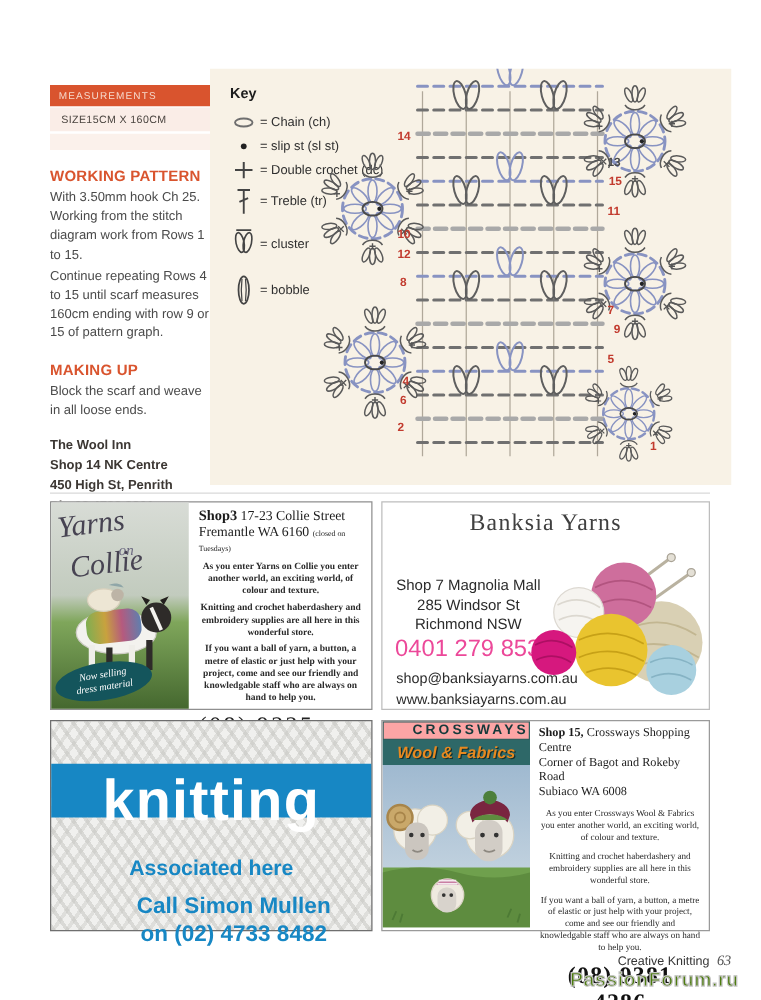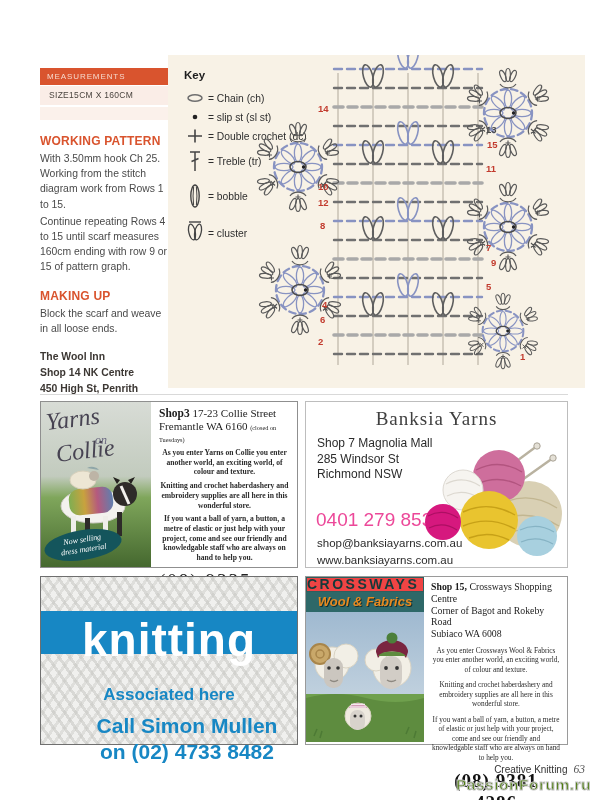--- a/index.html
+++ b/index.html
@@ -45,41 +45,41 @@
   .ct-h1{font-size:11px;} .ct-h1 b{font-size:11.5px;}
   .ct-h2{font-size:11px;margin-top:1px;} .ct-note{font-size:6.3px;}
   .ct-p{font-size:7.6px;line-height:1.28;text-align:center;margin:4px 0 0 0;font-weight:bold;color:#2a2a2a;}
   .ct-phone{font-size:19px;letter-spacing:2px;margin-top:7px;color:#222;}
   .ct-small{font-size:6.6px;margin-top:6px;line-height:1.45;color:#222;}
 
   
   #ad-banksia{left:305px;top:401px;width:263px;height:167px;border-color:#BDBDBD;}
   .bk-title{position:absolute;left:0;right:0;top:6px;text-align:center;font-family:"Liberation Serif",serif;
      color:#404040;font-size:19px;letter-spacing:1px;}
-  .bk-addr{position:absolute;left:11px;top:34px;font-size:12px;line-height:1.3;color:#2b2b2b;}
+  .bk-addr{position:absolute;left:11px;top:59px;font-size:12px;line-height:1.3;color:#2b2b2b;text-align:center;}
   .bk-phone{position:absolute;left:10px;top:107px;font-size:19px;color:#ec4899;}
   .bk-mail{position:absolute;left:11px;top:133px;font-size:11.5px;line-height:1.45;color:#2b2b2b;}
   .bk-yarn{position:absolute;right:2px;top:36px;}
 
   
   #ad-knit{left:40px;top:576px;width:258px;height:169px;border-color:#6f6f6f;
      background-color:#F0F0EE;
      background-image:repeating-linear-gradient(55deg,rgba(198,198,194,.55) 0 3px,rgba(255,255,255,0) 3px 9px),
                       repeating-linear-gradient(-55deg,rgba(205,205,201,.5) 0 3px,rgba(255,255,255,0) 3px 9px);}
   .knit-band{position:absolute;left:0;right:0;top:34px;height:43px;background:#1787C4;
      color:#fff;font-weight:bold;font-size:46px;text-align:center;line-height:58px;letter-spacing:1px;}
   .knit-sub{position:absolute;left:0;right:0;top:108px;text-align:center;color:#1787C4;font-weight:bold;}
   .knit-sub .l1{font-size:17px;margin-bottom:8px;}
-  .knit-sub .l2{font-size:21px;line-height:1.25;margin-left:36px;}
+  .knit-sub .l2{font-size:18px;line-height:1.25;margin-left:36px;}
 
   
   #ad-cross{left:305px;top:576px;width:263px;height:169px;display:flex;border-color:#9a9a9a;}
   .cw-img{position:relative;width:118px;height:100%;flex:none;overflow:hidden;}
-  .cw-logo1{height:15px;background:#ef4444;border:1.5px solid #2E5F5E;box-sizing:border-box;
-     font-size:14px;letter-spacing:2.5px;color:#15393a;text-align:left;line-height:12px;font-weight:bold;}
+  .cw-logo1{height:15px;background:#fca5a5;border:1.5px solid #2E5F5E;box-sizing:border-box;
+     font-size:11px;letter-spacing:2.5px;color:#15393a;text-align:right;line-height:12px;font-weight:bold;}
   .cw-logo2{height:20px;background:#2E6868;color:#E8891F;font-weight:bold;font-style:italic;font-size:13px;
      text-align:center;line-height:19px;text-shadow:1px 1px 0 #143030;}
   .cw-txt{flex:1;padding:4px 6px 3px 7px;font-family:"Liberation Serif",serif;color:#1c1c1c;}
   .cw-h{font-size:9.8px;line-height:1.2;}
   .cw-p{font-size:7.3px;line-height:1.3;text-align:center;margin:6px 0 0 0;color:#2a2a2a;}
   .cw-phone{font-size:19px;letter-spacing:1px;margin-top:8px;text-align:center;color:#111;font-weight:bold;}
 
   
   .footer{position:absolute;right:24px;top:763px;font-size:10px;color:#333;}
   .footer .pg{font-family:"Liberation Serif",serif;font-style:italic;font-size:11.5px;color:#555;margin-left:6px;}
@@ -140,36 +140,36 @@
     <div class="ki tall">
       <span class="ks">
         <svg width="24" height="26">
             <path d="M12,4 V23 M7,4 H17 M8.5,13.5 L15.5,10.5" stroke="#444" stroke-width="1.5" fill="none"></path>
           </svg>
       </span>
       <span class="kl">= Treble (tr)</span>
     </div>
     <div class="ki tall">
       <span class="ks">
-        <svg width="24" height="32">
-          <ellipse cx="12" cy="16" rx="4.2" ry="11" fill="none" stroke="#444" stroke-width="1.4"></ellipse>
-          <path d="M10.6,7 Q9.5,16 10.6,25 M13.4,7 Q14.5,16 13.4,25" stroke="#444" stroke-width="1" fill="none"></path>
-        </svg>
-      </span>
-      <span class="kl">= bobble</span>
-    </div>
-    <div class="ki tall">
-      <span class="ks">
         <svg width="24" height="30">
           <path d="M6,4 H18" stroke="#444" stroke-width="1.4"></path>
           <ellipse cx="9" cy="14" rx="3.2" ry="8" fill="none" stroke="#444" stroke-width="1.3" transform="rotate(-12 9 14)"></ellipse>
           <ellipse cx="15" cy="14" rx="3.2" ry="8" fill="none" stroke="#444" stroke-width="1.3" transform="rotate(12 15 14)"></ellipse>
         </svg>
       </span>
       <span class="kl">= cluster</span>
+    </div>
+    <div class="ki tall">
+      <span class="ks">
+        <svg width="24" height="32">
+          <ellipse cx="12" cy="16" rx="4.2" ry="11" fill="none" stroke="#444" stroke-width="1.4"></ellipse>
+          <path d="M10.6,7 Q9.5,16 10.6,25 M13.4,7 Q14.5,16 13.4,25" stroke="#444" stroke-width="1" fill="none"></path>
+        </svg>
+      </span>
+      <span class="kl">= bobble</span>
     </div>
   </div>
 
   <svg class="dsvg" width="417" height="333" viewBox="0 0 417 333">
     <defs>
       <g id="fan" fill="none" stroke="#5a5a5a" stroke-width="1.2">
         <ellipse cx="-5" cy="-4" rx="2.4" ry="6" transform="rotate(-24 -5 -4)"></ellipse>
         <ellipse cx="0" cy="-5" rx="2.4" ry="6.5"></ellipse>
         <ellipse cx="5" cy="-4" rx="2.4" ry="6" transform="rotate(24 5 -4)"></ellipse>
         <path d="M-8,4 A9,7 0 0 0 8,4"></path>

